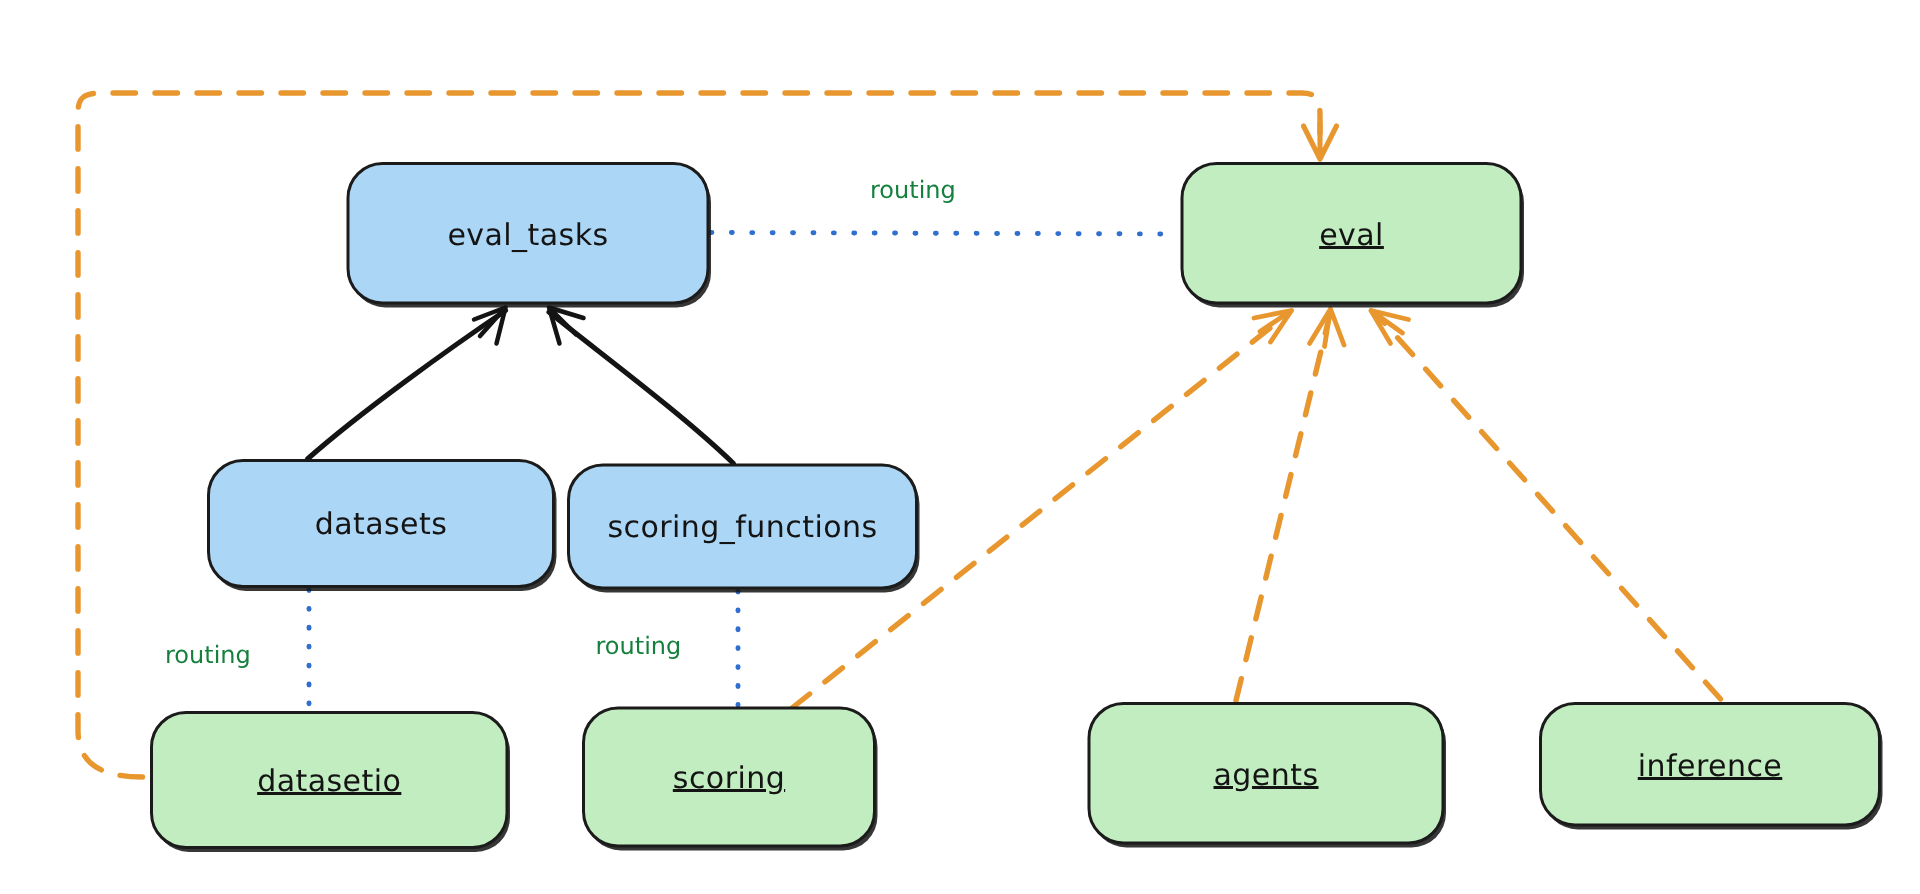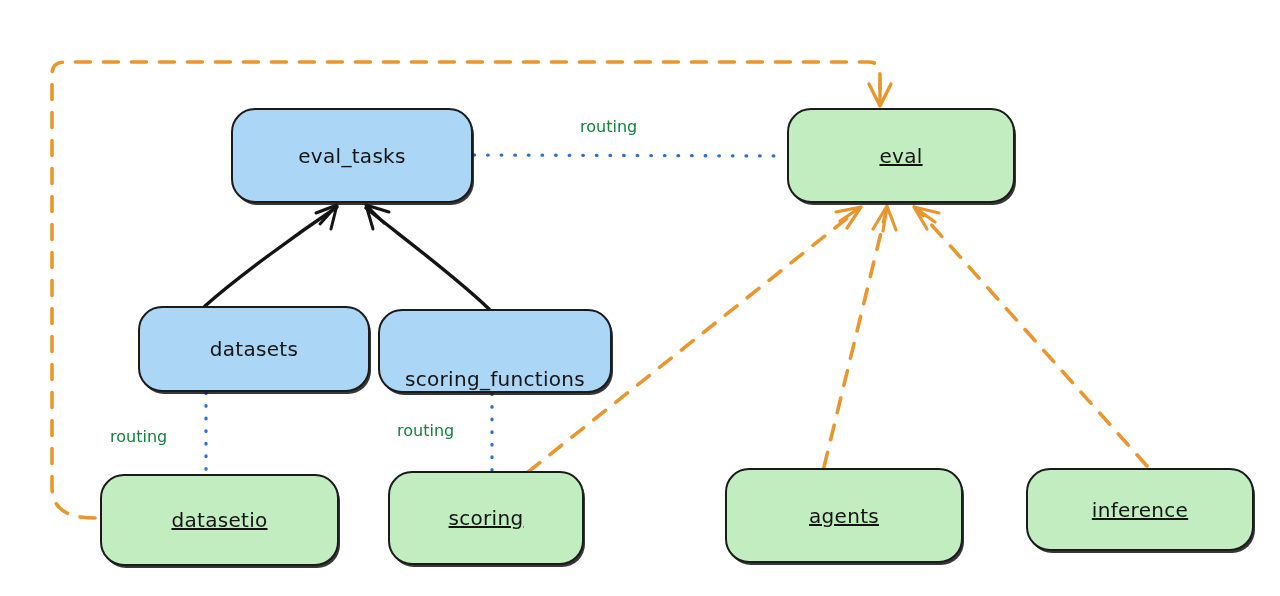--- a/index.html
+++ b/index.html
@@ -91,21 +91,21 @@
   </div>
 
   <div class="node green" style="left:787px;top:108px;width:228px;height:95px;">
     <span>eval</span>
   </div>
 
   <div class="node blue" style="left:97px;top:306px;width:232px;height:86px;margin-left:41px;">
     <span>datasets</span>
   </div>
 
-  <div class="node blue" style="left:378px;top:309px;width:234px;height:84px;align-items:flex-end;">
+  <div class="node blue" style="left:378px;top:309px;width:234px;height:84px;">
     <span>scoring_functions</span>
   </div>
 
   <div class="node green" style="left:100px;top:474px;width:239px;height:92px;">
     <span>datasetio</span>
   </div>
 
   <div class="node green" style="left:388px;top:471px;width:196px;height:94px;">
     <span>scoring</span>
   </div>

